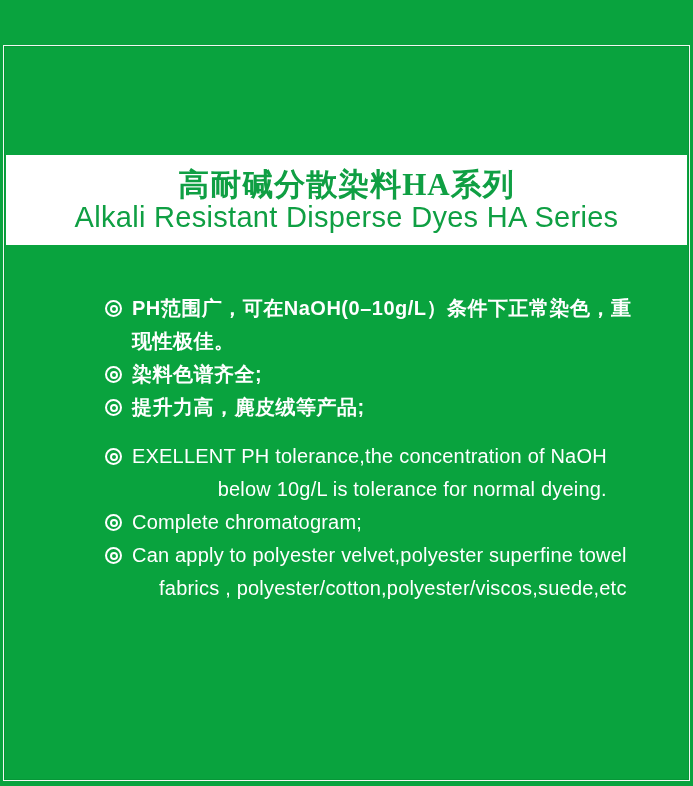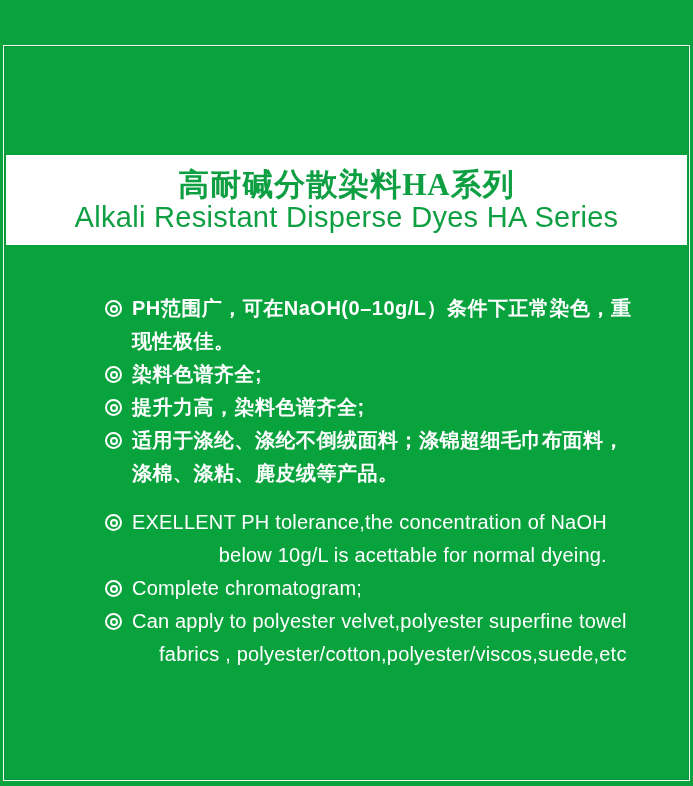--- a/index.html
+++ b/index.html
@@ -84,41 +84,32 @@
         </div>
         <div class="lines">
           <div>染料色谱齐全;</div>
         </div>
       </div>
       <div class="item">
         <div class="marker-col">
           <span class="marker"></span>
         </div>
         <div class="lines">
-          <div>提升力高，染料色谱齐全;</div>
-        </div>
-      </div>
-      <div class="item">
-        <div class="marker-col">
-          <span class="marker"></span>
-        </div>
-        <div class="lines">
-          <div>适用于涤纶、涤纶不倒绒面料；涤锦超细毛巾布面料，</div>
-          <div>涤棉、涤粘、麂皮绒等产品。</div>
+          <div>提升力高，麂皮绒等产品;</div>
         </div>
       </div>
     </div>
     <div class="section section-english">
       <div class="item">
         <div class="marker-col">
           <span class="marker"></span>
         </div>
         <div class="lines">
           <div>EXELLENT PH tolerance,the concentration of NaOH</div>
-          <div>below 10g/L is acettable for normal dyeing.</div>
+          <div>below 10g/L is tolerance for normal dyeing.</div>
         </div>
       </div>
       <div class="item">
         <div class="marker-col">
           <span class="marker"></span>
         </div>
         <div class="lines">
           <div>Complete chromatogram;</div>
         </div>
       </div>

